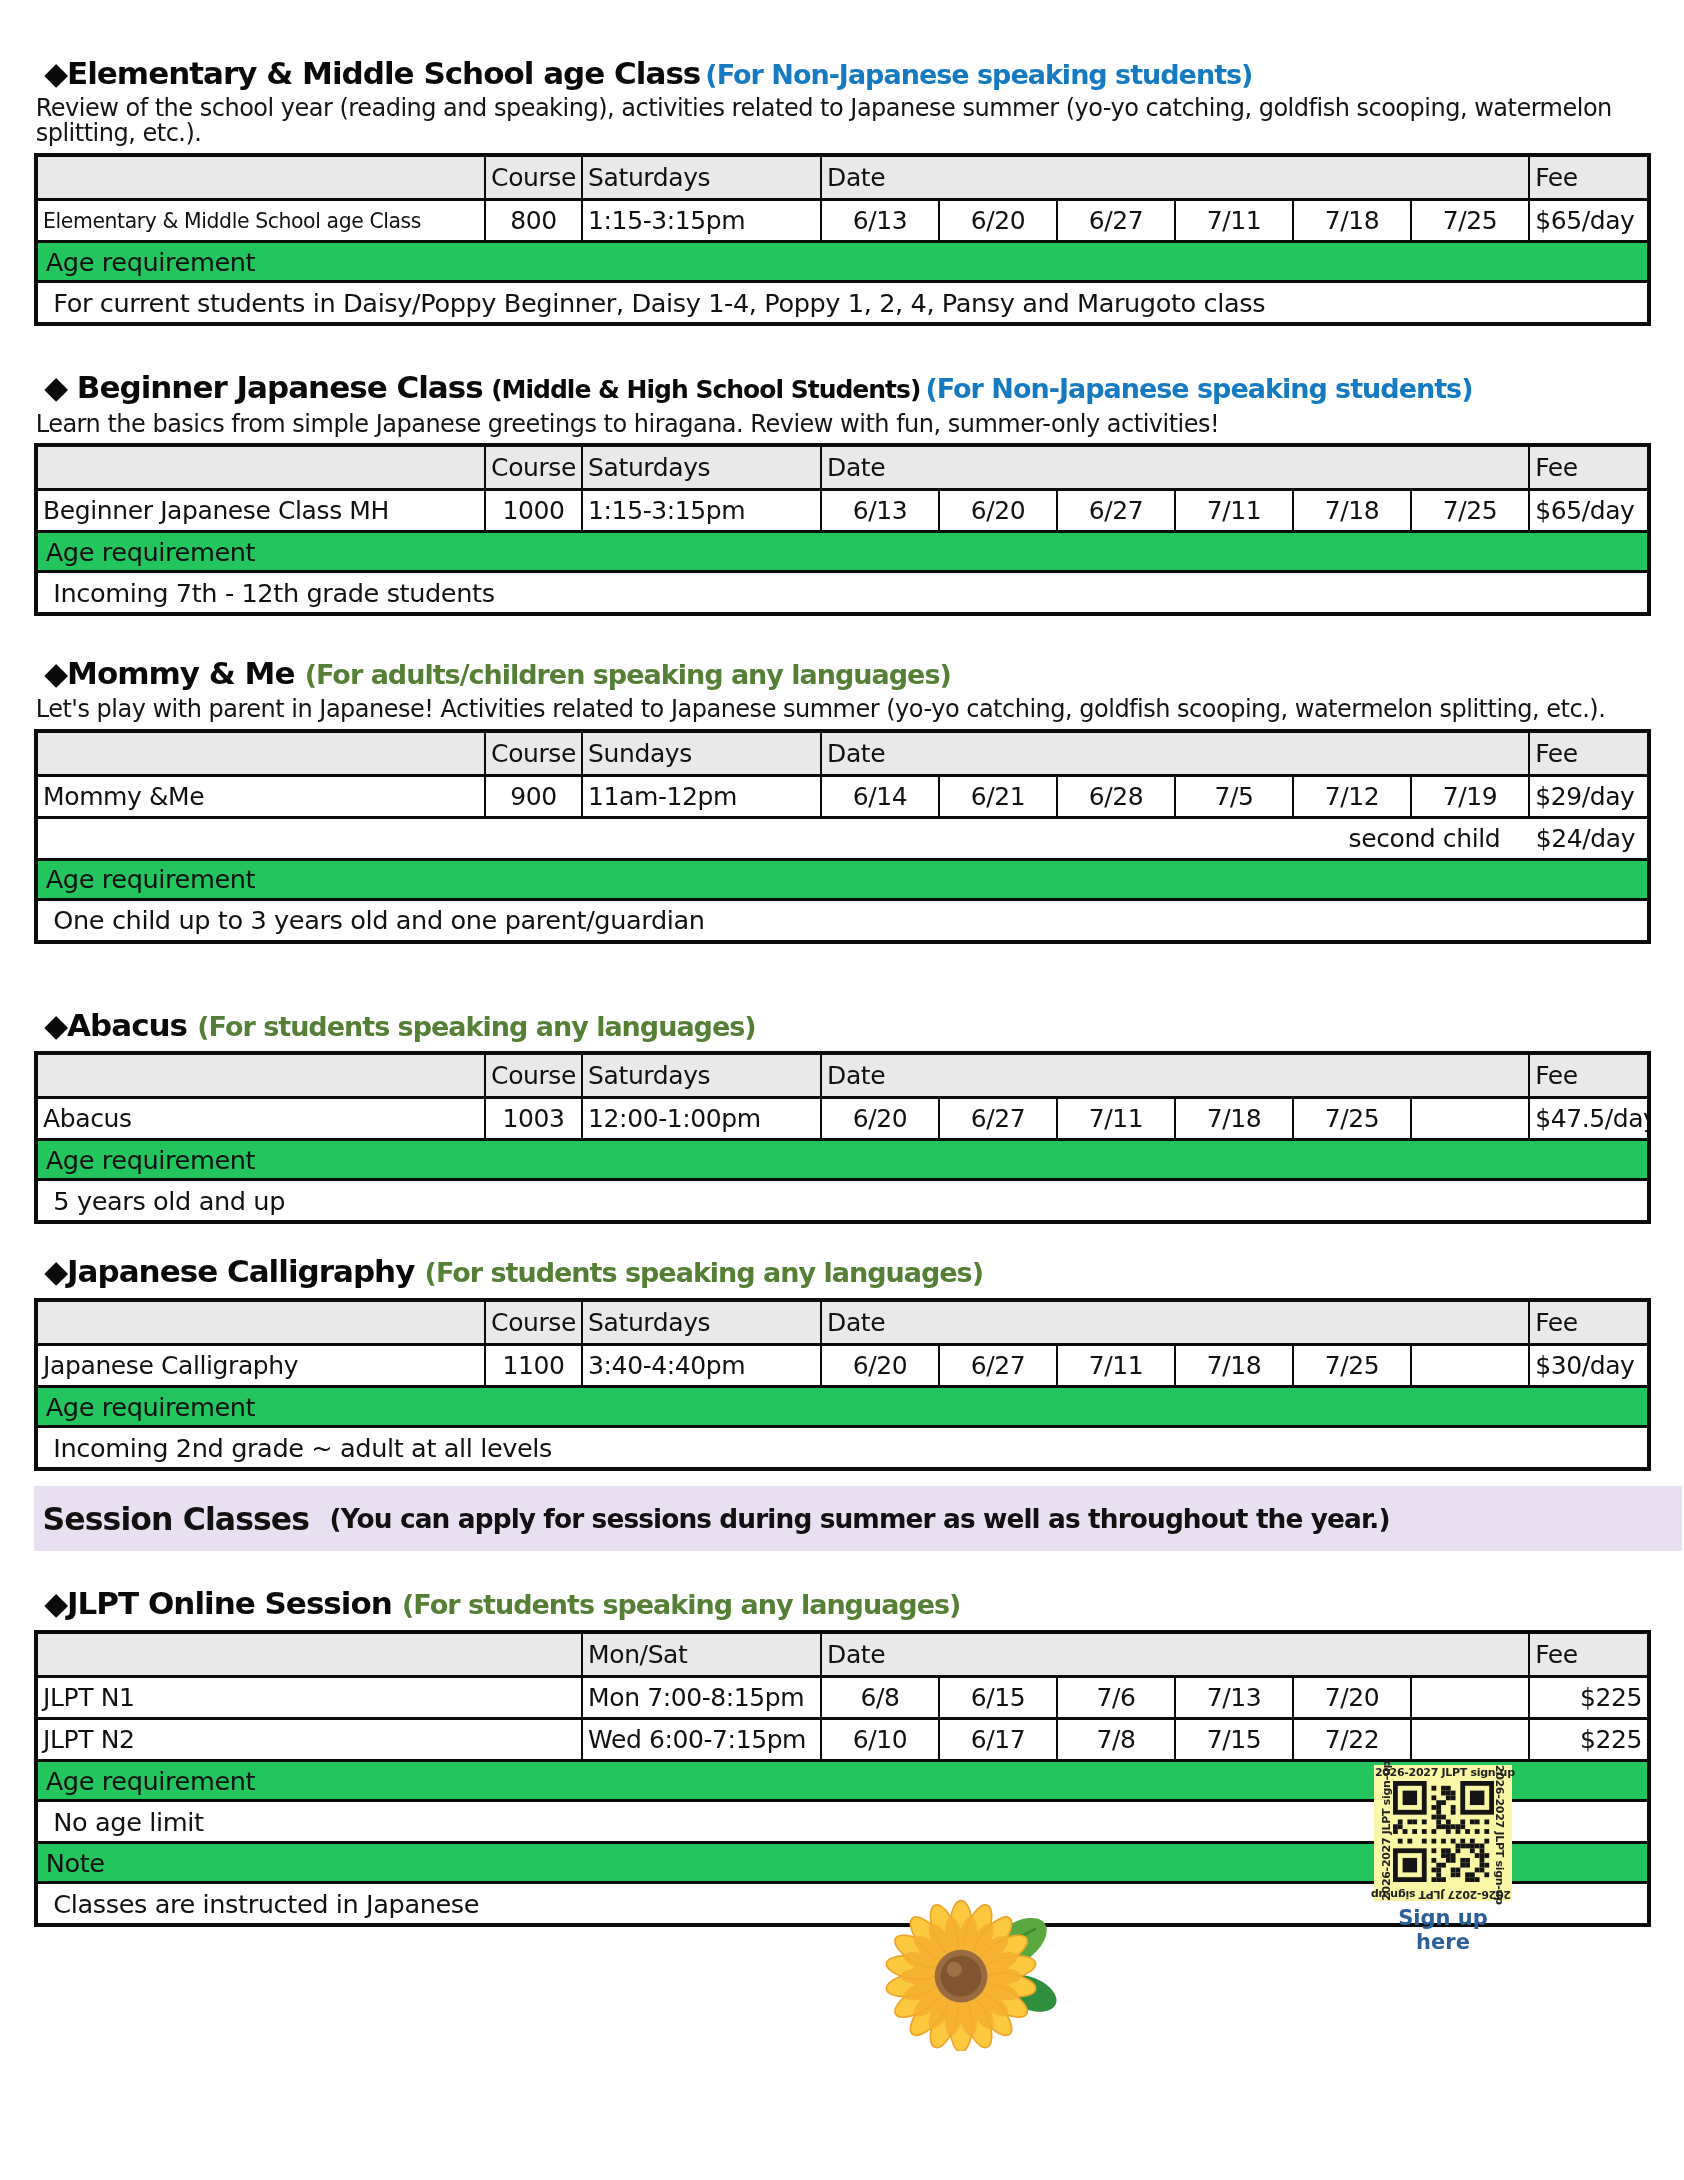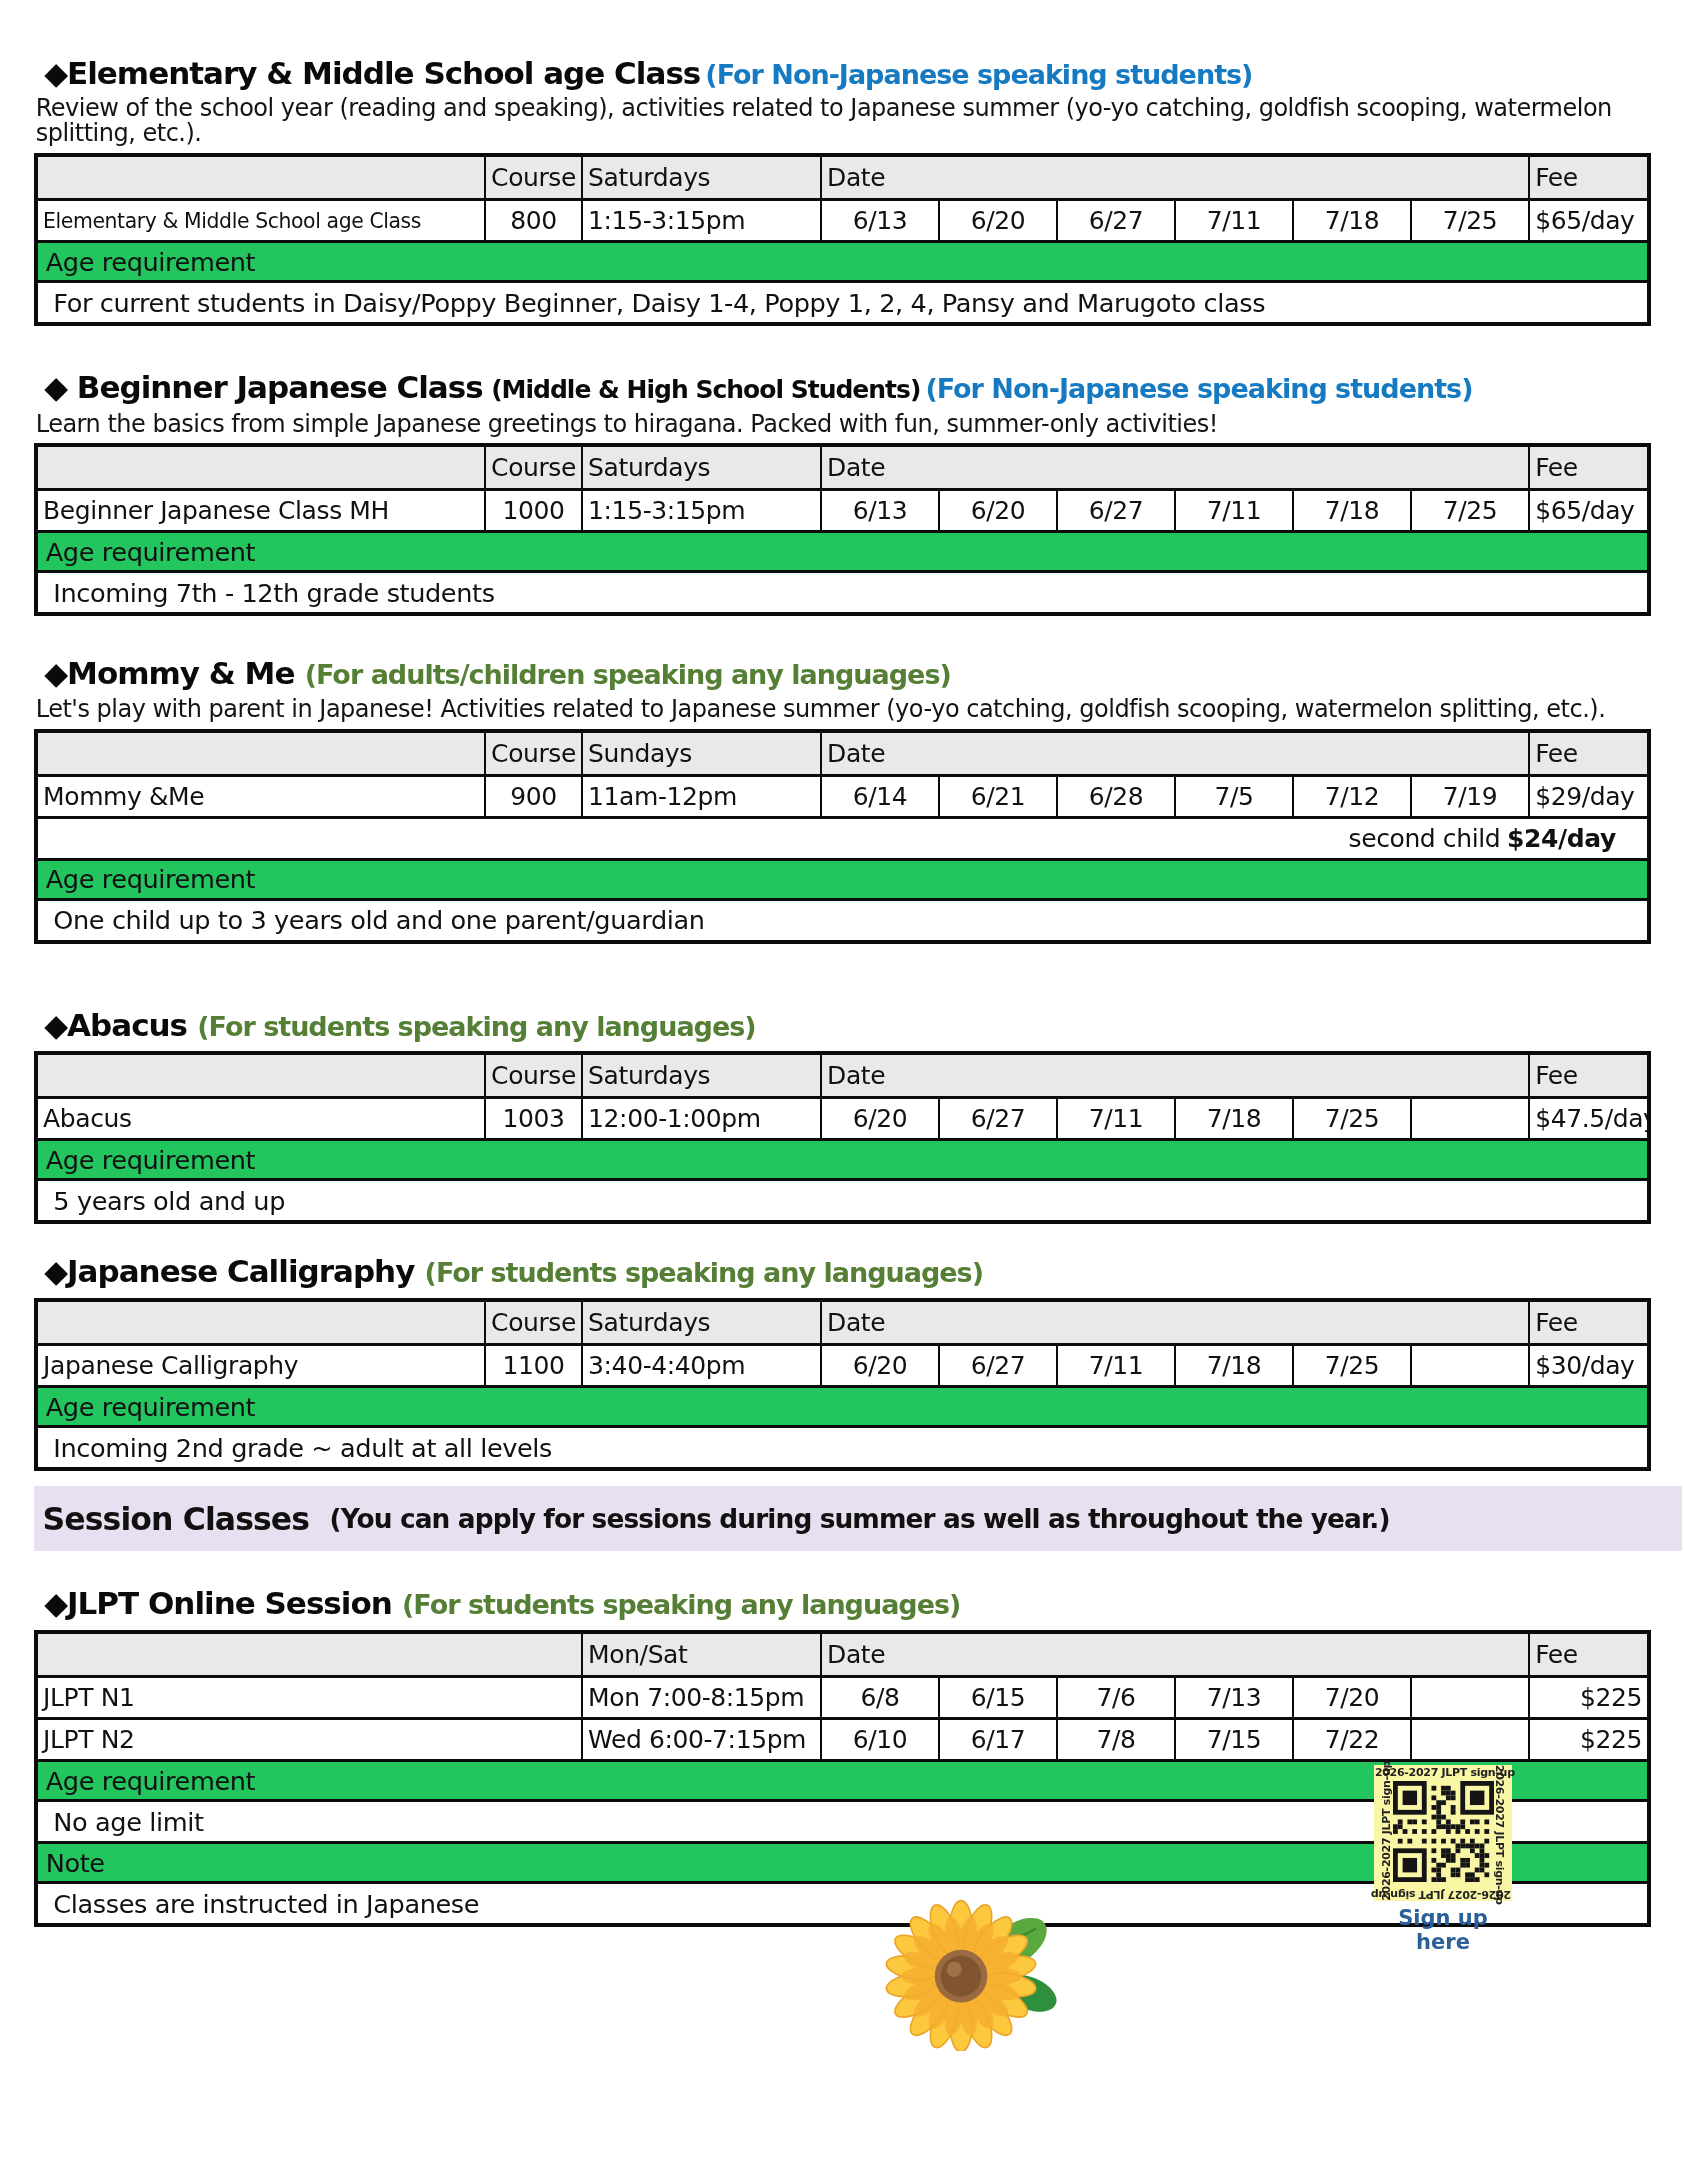--- a/index.html
+++ b/index.html
@@ -28,21 +28,21 @@
   .r-head td{background:#e9e9e9;height:41px;}
   .cell-course-h{font-size:17px;text-align:right;padding-right:2.6px;}
   .cell-day-h,.cell-date-h,.cell-fee-h{font-size:25.6px;}
   .cell-name{padding-left:6px;}
   .cell-name.small{font-size:20.4px;}
   .cell-course{text-align:center;}
   .cell-date{text-align:center;}
   .r-label td{background:#22c55e;font-size:25.6px;padding-left:7.7px;height:37px;}
   .r-value td{padding-left:15.3px;font-size:25.6px;}
   .r-second td{text-align:right;padding-right:12px;border-top-width:2.6px;}
-  .sc-fee{display:inline-block;width:128px;text-align:left;margin-left:6.8px;font-weight:bold;}
+  .sc-fee{display:inline-block;width:128px;text-align:right;margin-left:6.8px;}
   .jl-time{font-size:21px;padding-left:4.3px;}
   .jl-fee{text-align:right;padding-right:10.2px;}
 
   
   #sec-elementary{margin-top:55px;}
   #sec-beginner{margin-top:43px;}
   #sec-mommy{margin-top:39px;}
   #sec-abacus{margin-top:63px;}
   #sec-calligraphy{margin-top:29px;}
   #sec-jlpt{margin-top:34px;}
@@ -114,21 +114,21 @@
           </tr>
       <tr class="r-value">
             <td colspan="10">For current students in Daisy/Poppy Beginner, Daisy 1-4, Poppy 1, 2, 4, Pansy and Marugoto class</td>
           </tr>
     </tbody>
       </table>
   </section>
 
   <section id="sec-beginner">
     <h2 class="sec-title"><span class="t-black">◆ Beginner Japanese Class</span><span class="t-mid">(Middle &amp; High School Students)</span><span class="t-blue">(For Non-Japanese speaking students)</span></h2>
-    <p class="desc">Learn the basics from simple Japanese greetings to hiragana. Packed with fun, summer-only activities!</p>
+    <p class="desc">Learn the basics from simple Japanese greetings to hiragana. Review with fun, summer-only activities!</p>
     <table class="ctable">
       <colgroup>
           <col style="width:449px">
           <col style="width:97px">
           <col style="width:239px">
           <col style="width:118px">
           <col style="width:118px">
           <col style="width:118px">
           <col style="width:118px">
           <col style="width:118px">

